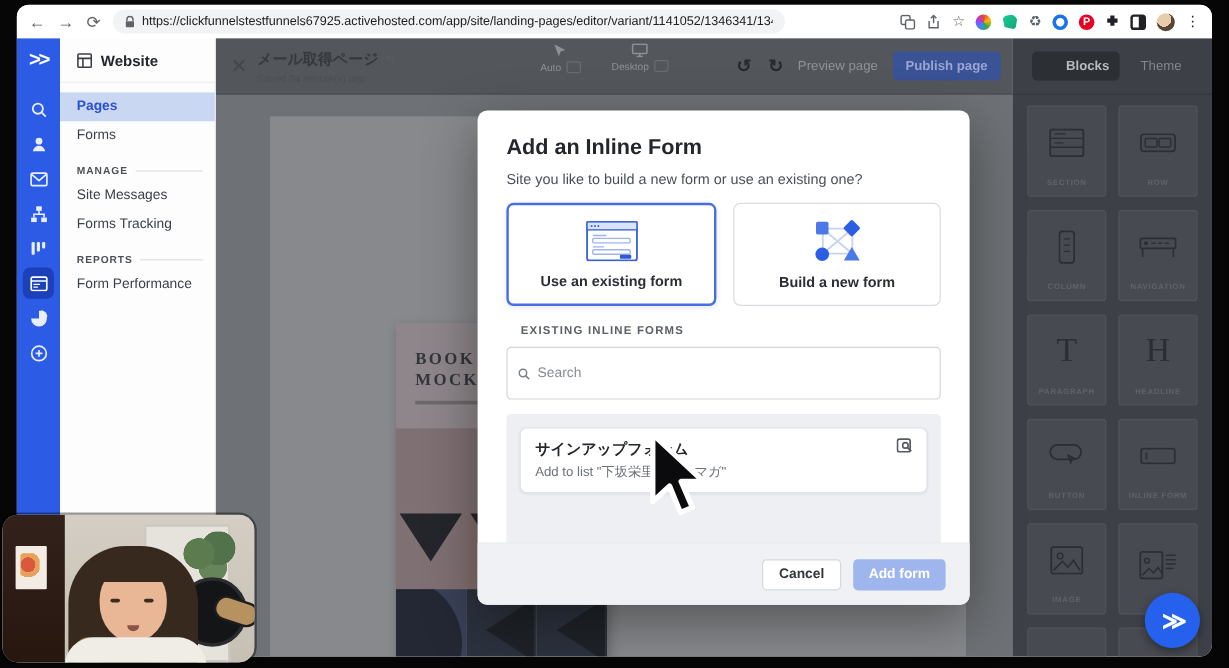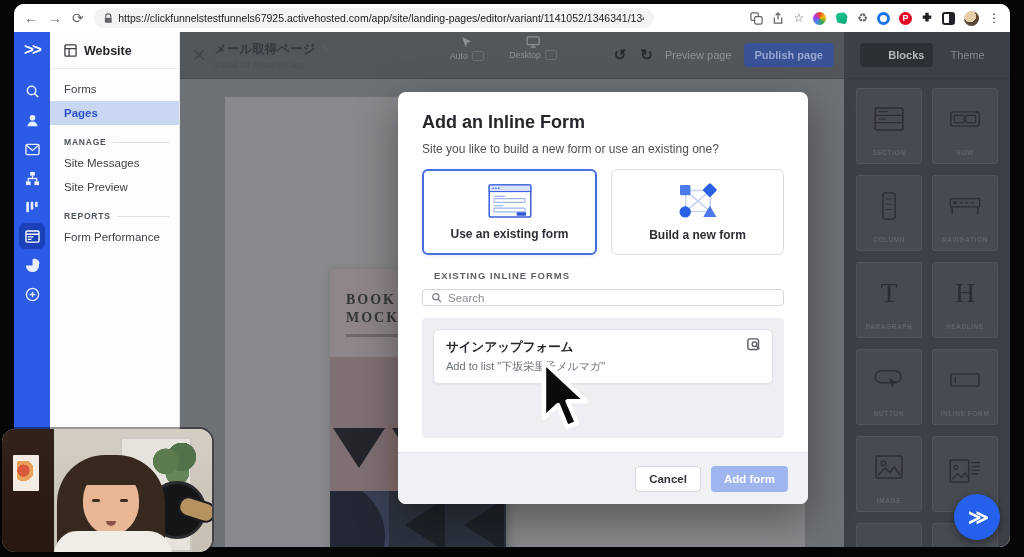--- a/index.html
+++ b/index.html
@@ -105,21 +105,21 @@
   .modal-body { padding:20px 24px 0 24px; }
   .m-title { font-size:18px; font-weight:bold; color:#23262b; }
   .m-sub { font-size:12px; color:#4b5056; margin-top:9px; }
   .m-cards { display:flex; gap:14px; margin-top:13px; }
   .m-card { flex:1; height:86px; border-radius:6px; background:#fff; display:flex;
             flex-direction:column; align-items:center; justify-content:center; gap:9px; }
   .m-card.selected { border:2px solid #4a6de2; box-shadow:0 1px 4px rgba(40,70,180,.12); }
   .m-card.plain { border:1px solid #d9dce1; }
   .m-card-label { font-size:12px; font-weight:bold; color:#2b2f35; }
   .m-listhead { margin-top:15px; font-size:9.5px; font-weight:bold; letter-spacing:1px; color:#5b6066;padding-left:12px; }
-  .m-search { margin-top:8px; height:17px; border:1px solid #d2d5da; border-radius:4px;
+  .m-search { margin-top:8px; height:44px; border:1px solid #d2d5da; border-radius:4px;
               display:flex; align-items:center; padding:0 8px; gap:6px; }
   .m-search input { border:none; outline:none; flex:1; font-size:11.5px; color:#33373d;
                     font-family:"Liberation Sans", sans-serif; background:transparent; }
   .m-search input::placeholder { color:#878c93; }
   .m-list { margin-top:12px; background:#edeff3; border-radius:4px; padding:11px; height:120px; }
   .m-formcard { background:#fff; border:1px solid #e0e2e7; border-radius:6px; padding:9px 12px;
                 position:relative; box-shadow:0 1px 2px rgba(0,0,0,.05); }
   .m-formname { font-size:12.5px; font-weight:bold; color:#23262b; }
   .m-formdesc { font-size:11px; color:#6c717a; margin-top:3px; }
   .m-preview-ic { position:absolute; right:10px; top:8px; color:#565b62; }
@@ -275,28 +275,28 @@
 
       <div class="sidepanel">
         <div class="sp-head">
           <svg width="13" height="13" viewBox="0 0 14 14">
               <rect x="1" y="1" width="12" height="12" rx="1" fill="none" stroke="#3a3e44" stroke-width="1.4"></rect>
               <path d="M1 5h12M5.5 5v8" stroke="#3a3e44" stroke-width="1.4"></path>
             </svg>
           <span class="sp-title">Website</span>
         </div>
         <div style="height:8px;"></div>
+        <div class="sp-item active">Pages</div>
         <div class="sp-item">Forms</div>
-        <div class="sp-item active">Pages</div>
         <div class="sp-sec">
           <span class="sp-sec-label">MANAGE</span>
           <span class="sp-sec-line"></span>
         </div>
         <div class="sp-item">Site Messages</div>
-        <div class="sp-item">Site Preview</div>
+        <div class="sp-item">Forms Tracking</div>
         <div class="sp-sec">
           <span class="sp-sec-label">REPORTS</span>
           <span class="sp-sec-line"></span>
         </div>
         <div class="sp-item">Form Performance</div>
       </div>
 
       <div class="editor">
         <div class="ed-toolbar">
           <span class="ed-close">✕</span>

